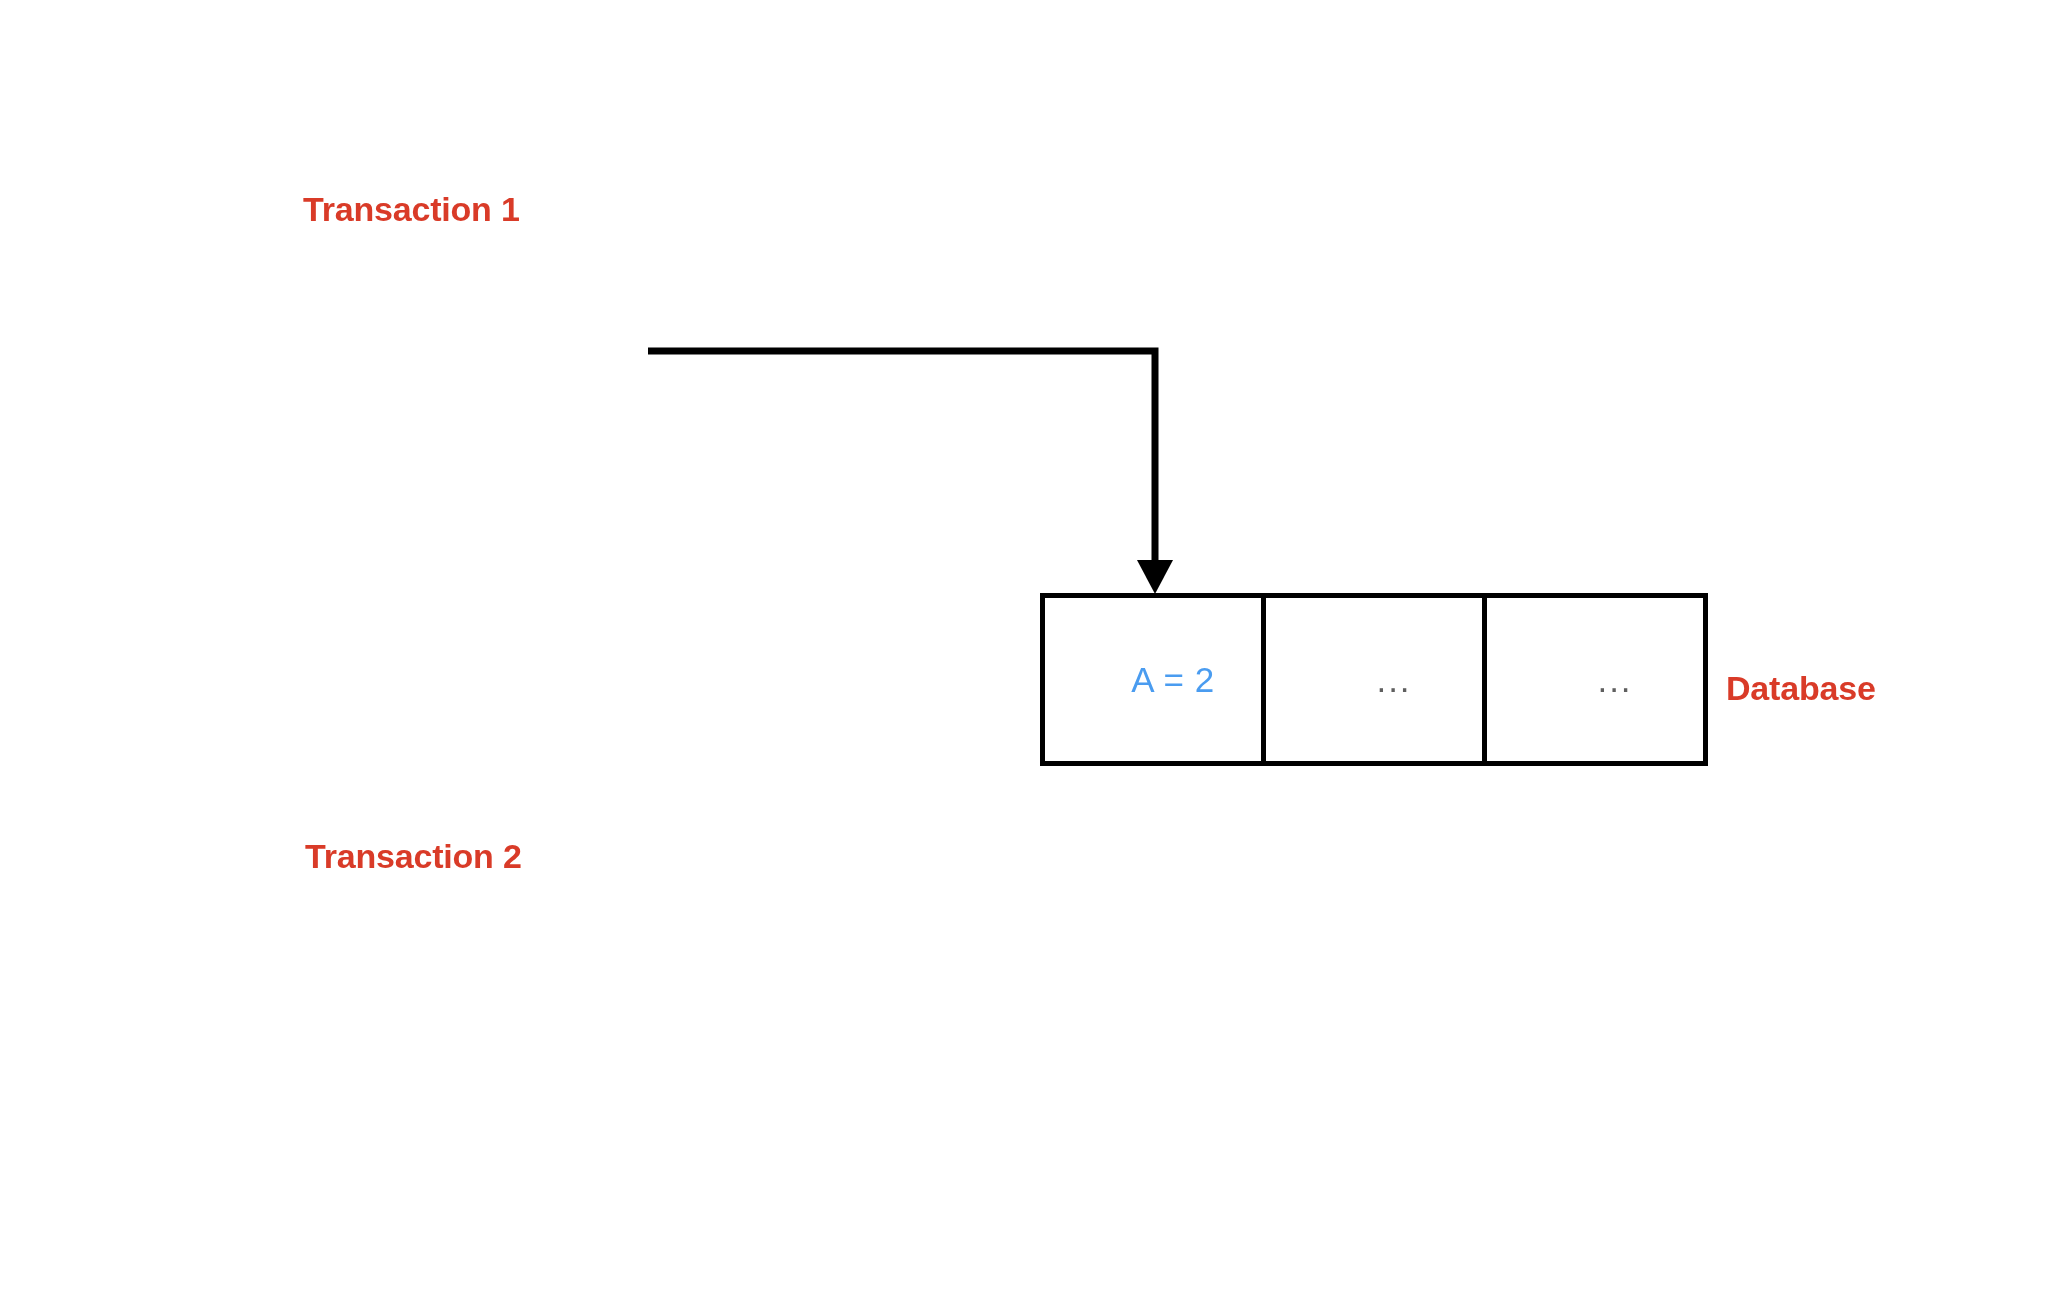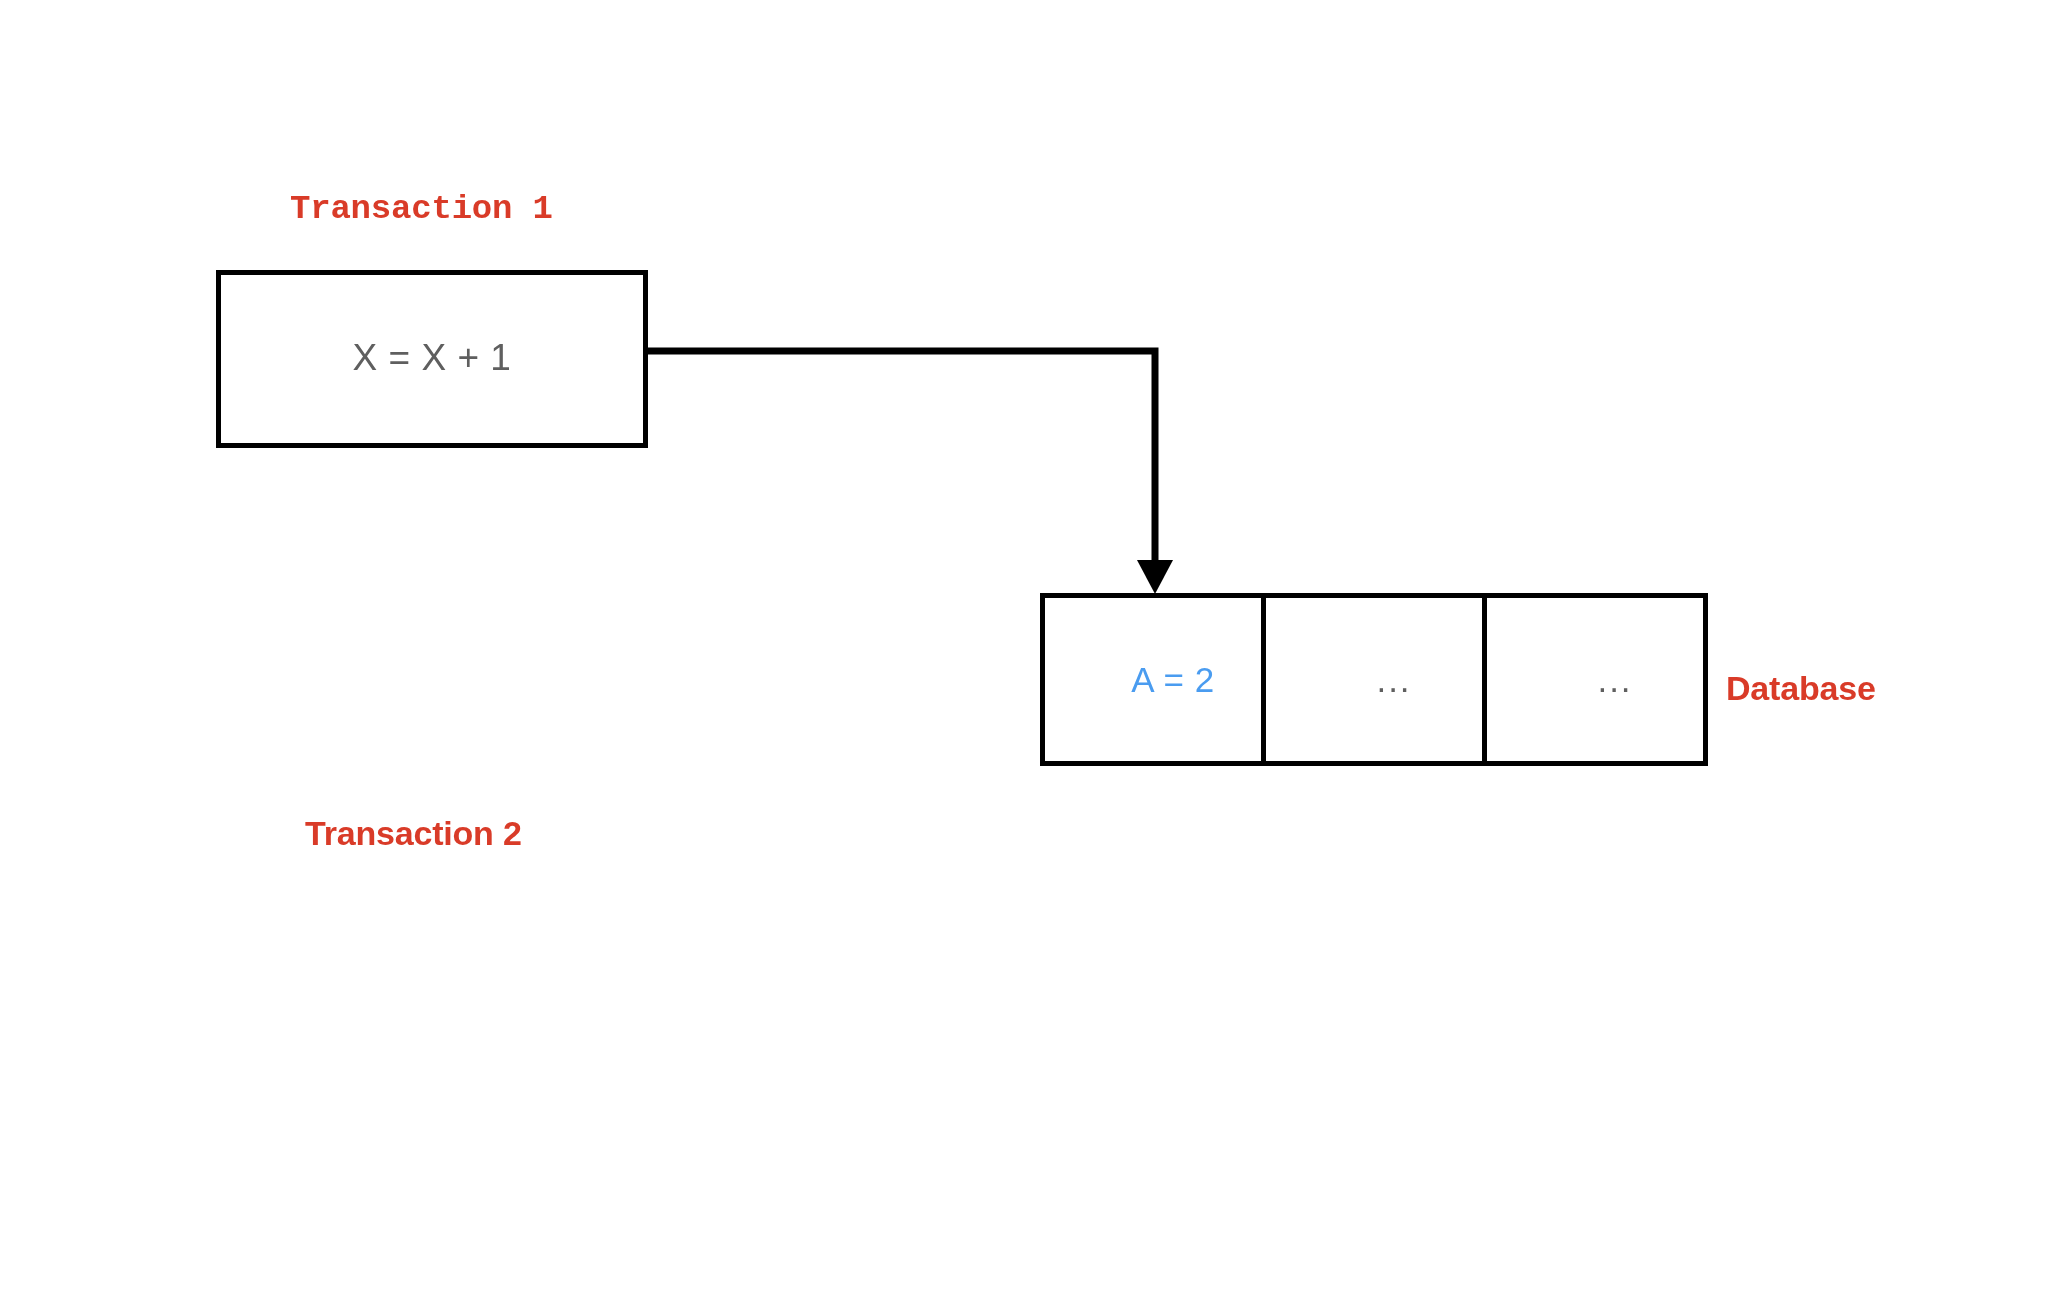--- a/index.html
+++ b/index.html
@@ -22,22 +22,22 @@
   
   .section-label {
     position: absolute;
     color: #D93B28;
     font-weight: bold;
     font-size: 34px;
     letter-spacing: -0.2px;
     white-space: nowrap;
     line-height: 1;
   }
-  #label-transaction-1 { left: 290px; top: 192px; font-family: Liberation Mono, monospace; }
-  #label-transaction-2 { left: 305px; top: 816px; }
+  #label-transaction-1 { left: 303px; top: 192px; }
+  #label-transaction-2 { left: 305px; top: 839px; }
   #label-database      { left: 1726px; top: 671px; }
 
   
   .txn-box {
     position: absolute;
     box-sizing: border-box;
     border: 5px solid #000000;
     background: #ffffff;
     display: flex;
     align-items: center;
@@ -100,23 +100,20 @@
     pointer-events: none;
   }
 </style>
 </head>
 <body>
 
 <div id="canvas">
 
   <div class="section-label" id="label-transaction-1">Transaction 1</div>
 
-  <div class="txn-box" id="txn-box-1">
-    <span class="txn-statement">X = X + 1</span>
-  </div>
 
   <div class="section-label" id="label-transaction-2">Transaction 2</div>
 
 
   <svg id="connector-arrow" viewBox="0 0 2062 1294">
     <path d="M 648 351 L 1155 351 L 1155 566" fill="none" stroke="#000000" stroke-width="7" stroke-linecap="butt" stroke-linejoin="miter"></path>
     <polygon points="1155,594 1137,560 1173,560" fill="#000000"></polygon>
   </svg>
 
   <div id="database-table">

